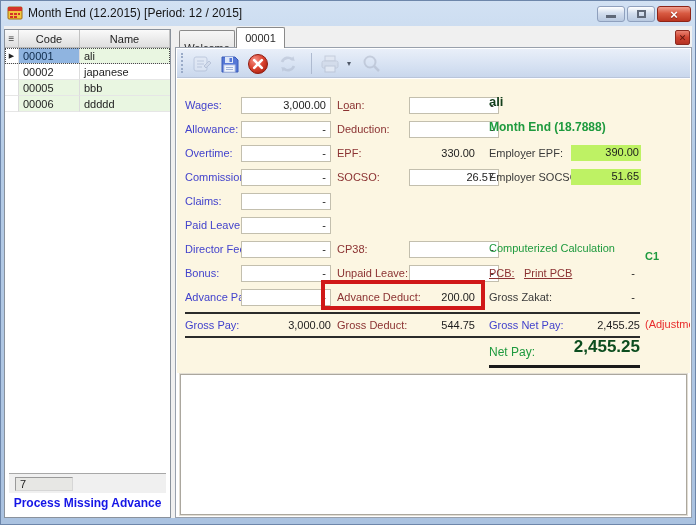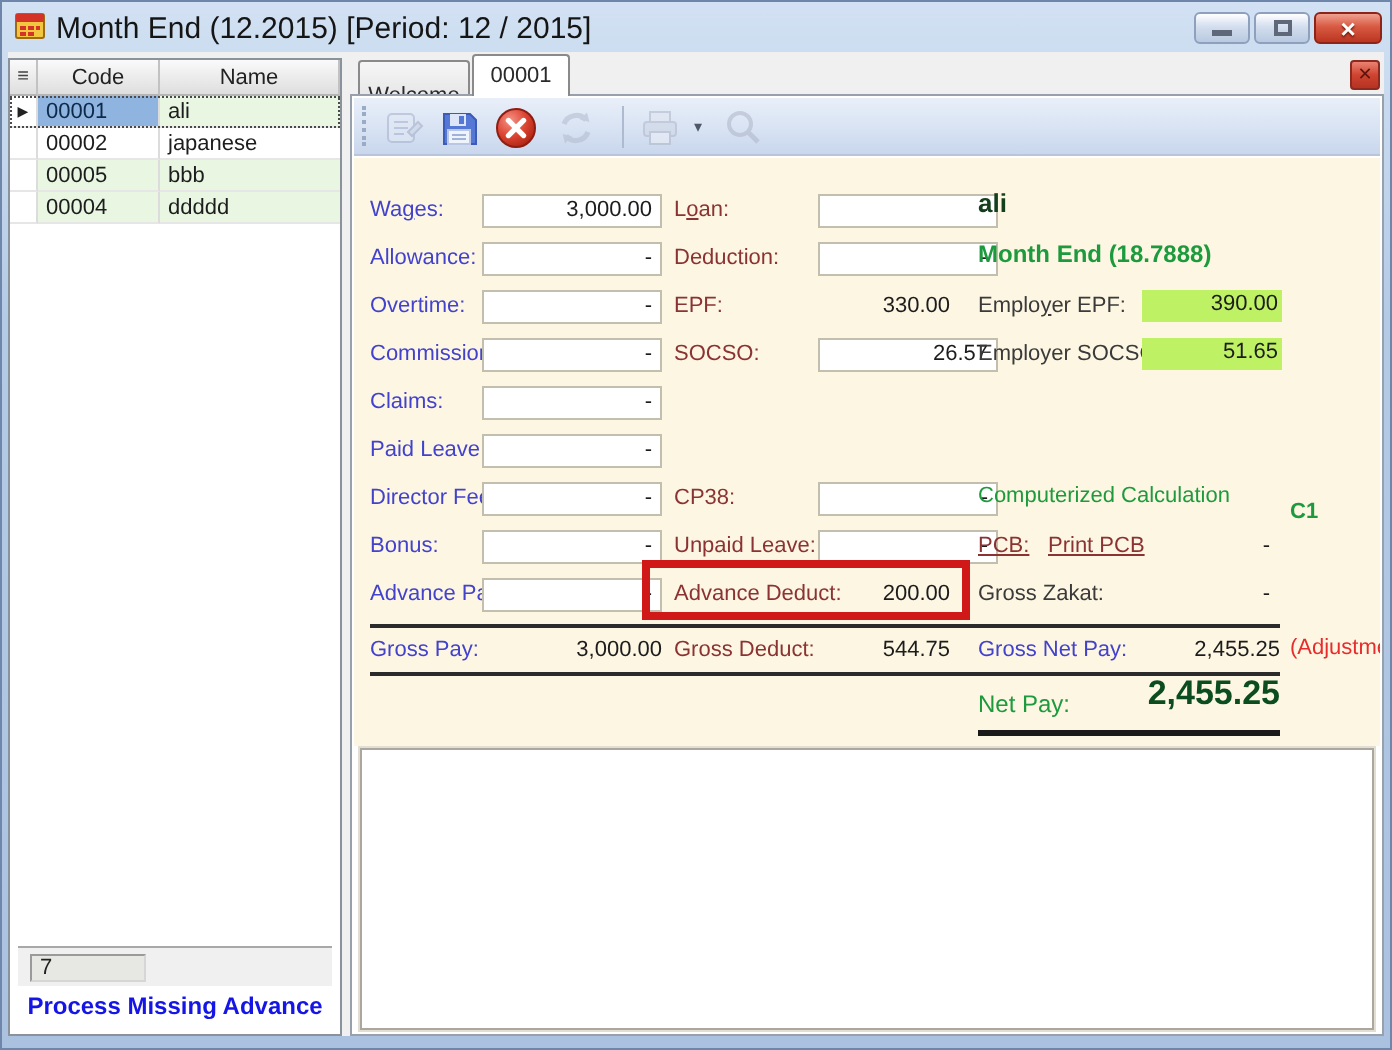--- a/index.html
+++ b/index.html
@@ -7,21 +7,21 @@
   .window{
     position:relative;width:696px;height:525px;
     font-family:"Liberation Sans","DejaVu Sans",sans-serif;
     background:linear-gradient(#d2e1f3,#b4cbe6 30%,#aac2e0);
     box-shadow:inset 0 0 0 1px #6d86aa;
     overflow:hidden;
   }
   
   .titlebar{position:absolute;left:0;top:0;right:0;height:26px;}
   .title-icon{position:absolute;left:7px;top:5px;width:16px;height:16px;}
-  .title-text{position:absolute;left:28px;top:6px;font-size:15px;color:#151515;white-space:nowrap;}
+  .title-text{position:absolute;left:28px;top:6px;font-size:12px;color:#151515;white-space:nowrap;}
   .winbtns{position:absolute;right:5px;top:6px;display:flex;gap:2px;}
   .wbtn{width:28px;height:16px;border:1px solid #8fa0bd;border-radius:3px;
         background:linear-gradient(#ffffff,#d3deee 45%,#b9c9e0);display:flex;align-items:center;justify-content:center;}
   .wbtn.close{width:34px;border-color:#8e2417;background:linear-gradient(#f0a090,#d85a42 45%,#bb3520);}
   .glyph-min{width:10px;height:3px;background:#5f6878;margin-top:5px;}
   .glyph-max{width:9px;height:8px;border:2px solid #5f6878;background:transparent;}
   .glyph-x{color:#fff;font-size:13px;font-weight:bold;line-height:13px;text-shadow:0 1px 1px #7a1d10;}
   
   .client{position:absolute;left:4px;top:26px;width:688px;height:492px;background:#f0f0f0;}
   
@@ -146,21 +146,21 @@
         <div class="gcell gc-code">00002</div>
         <div class="gcell gc-name">japanese</div>
       </div>
       <div class="grow shade">
         <div class="gcell gc-gutter"></div>
         <div class="gcell gc-code">00005</div>
         <div class="gcell gc-name">bbb</div>
       </div>
       <div class="grow shade">
         <div class="gcell gc-gutter"></div>
-        <div class="gcell gc-code">00004</div>
+        <div class="gcell gc-code">00006</div>
         <div class="gcell gc-name">ddddd</div>
       </div>
 
       <div class="countbar">
         <div class="countbox">7</div>
       </div>
       <div class="process-link">Process Missing Advance</div>
     </div>
 
     <div class="mainpanel">

